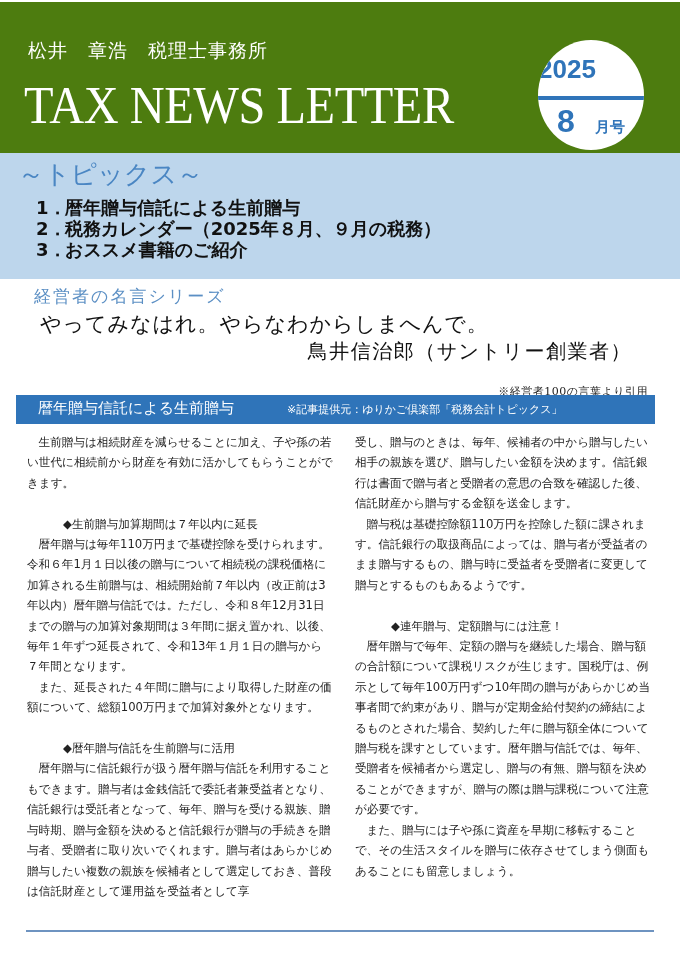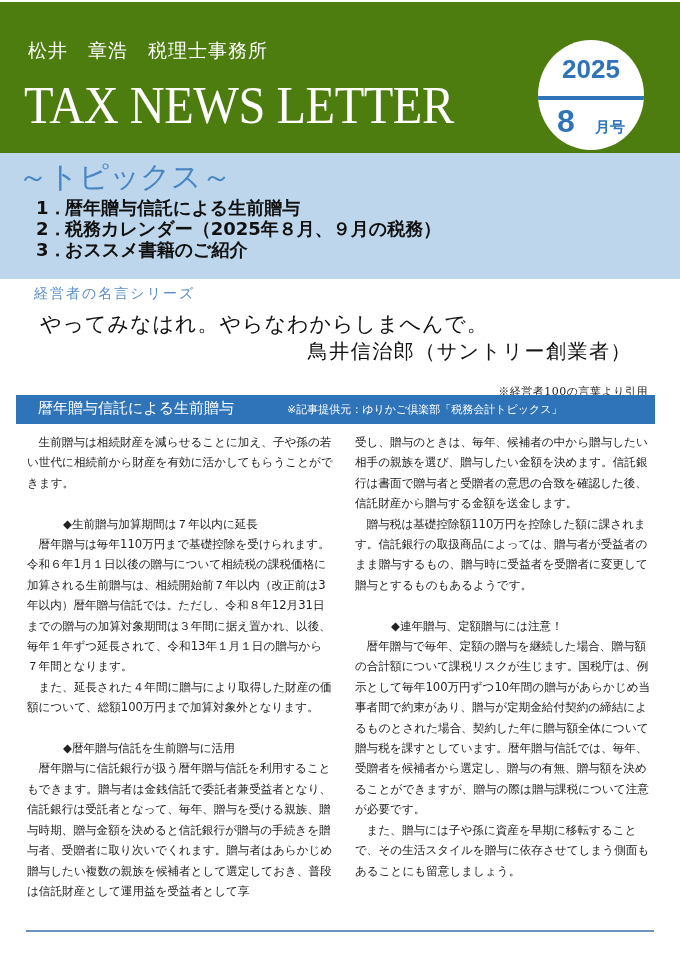--- a/index.html
+++ b/index.html
@@ -7,36 +7,36 @@
          font-family: "DejaVu Sans", sans-serif; color: #1a1a1a; }
 
   .header { position: absolute; left: 0; top: 2px; width: 680px; height: 151px; background: #4d7c0f; }
   .office { position: absolute; left: 28px; top: 36px; color: #ffffff; font-size: 19px;
             letter-spacing: 1px; white-space: pre; }
   .title { position: absolute; left: 24px; top: 78px; color: #ffffff;
            font-family: "Liberation Serif", "DejaVu Serif", serif; font-size: 52px;
            letter-spacing: -0.5px; line-height: 1; transform: scaleX(0.93); transform-origin: left; white-space: nowrap; }
   .badge { position: absolute; left: 538px; top: 38px; width: 106px; height: 110px; border-radius: 50%;
            background: #ffffff; overflow: hidden; }
-  .badge .year { position: absolute; left: 0; right: 0; top: 14px; text-align: center; color: #2f74b9;
+  .badge .year { position: absolute; left: 0; right: 0; top: 14px; text-align: left; color: #2f74b9;
                  font-family: "Liberation Sans", sans-serif; font-weight: bold; font-size: 26px; }
   .badge .divider { position: absolute; left: 0; right: 0; top: 56px; height: 4px; background: #2f74b9; }
   .badge .month { position: absolute; left: 0; right: 0; top: 63px; text-align: center; color: #2f74b9;
                   font-family: "Liberation Sans", sans-serif; font-weight: bold; }
   .badge .month .num { font-size: 32px; }
   .badge .month .suffix { font-size: 15px; margin-left: 20px; }
 
   .topics { position: absolute; left: 0; top: 153px; width: 680px; height: 126px; background: #bdd6ec; }
-  .topics-title { position: absolute; left: 18px; top: 4px; color: #4a86c3; font-size: 30px; }
+  .topics-title { position: absolute; left: 18px; top: 4px; color: #4a86c3; font-size: 26px; }
   .topics-list { position: absolute; left: 36px; top: 44px; margin: 0; padding: 0; list-style: none; }
   .topics-list li { font-size: 18px; font-weight: bold; color: #111; height: 21px; line-height: 21px; white-space: nowrap; }
   .topics-list .n { display: inline-block; width: 29px; }
 
   .quote-series { position: absolute; left: 34px; top: 285px; color: #5b8fc4;
-                  font-family: "DejaVu Serif", serif; font-size: 14px; letter-spacing: 2px; }
+                  font-family: "DejaVu Serif", serif; font-size: 17px; letter-spacing: 2px; }
   .quote-text { position: absolute; left: 40px; top: 310px; font-family: "DejaVu Serif", serif;
                 font-size: 21px; letter-spacing: 1px; color: #111; }
   .quote-author { position: absolute; right: 48px; top: 338px; font-family: Liberation Serif, serif;
                   font-size: 20px; letter-spacing: 1.5px; color: #111; text-align: center; }
   .quote-source { position: absolute; right: 32px; top: 384px; font-family: "DejaVu Serif", serif;
                   font-size: 11px; color: #222; letter-spacing: 0.5px; }
 
   .section-bar { position: absolute; left: 16px; top: 395px; width: 639px; height: 29px; background: #2f74b9; }
   .section-title { position: absolute; left: 22px; top: 4px; color: #ffffff; font-size: 15px; }
   .section-credit { position: absolute; left: 271px; top: 7px; color: #ffffff; font-size: 11px; }

